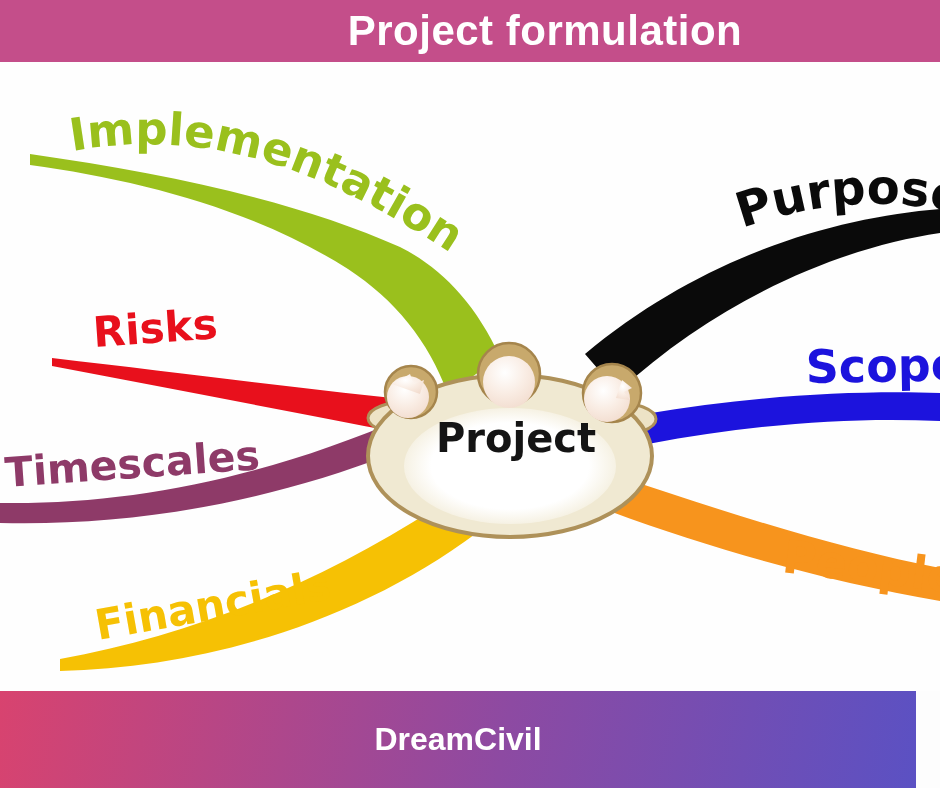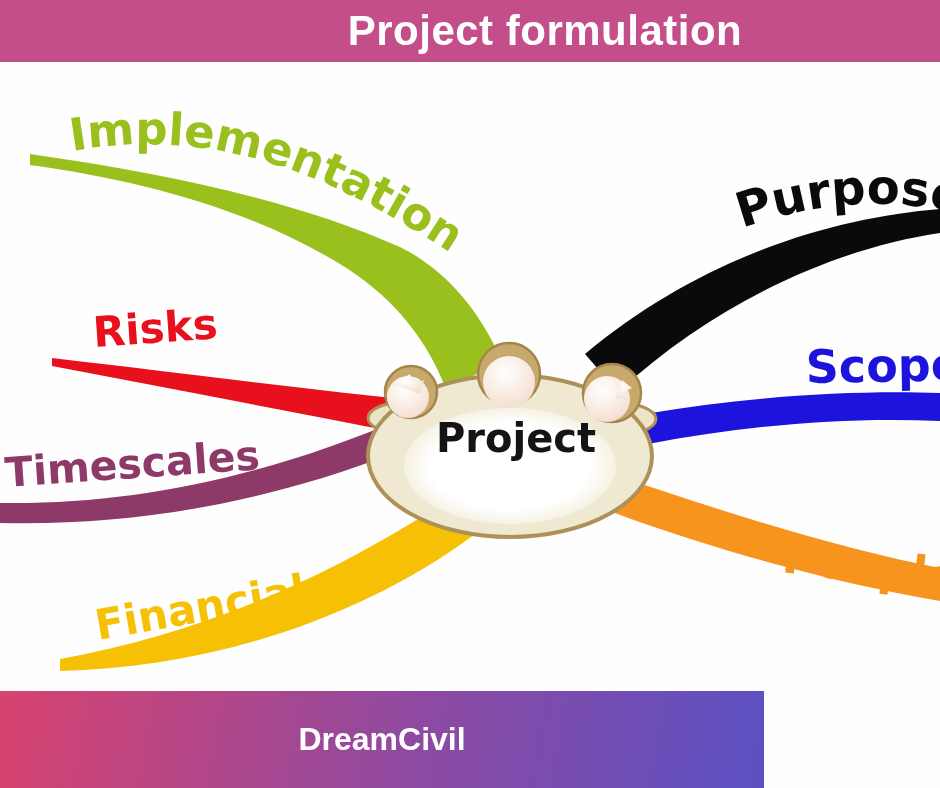--- a/index.html
+++ b/index.html
@@ -20,21 +20,21 @@
     position:absolute;top:62px;left:0;width:940px;height:629px;background:#fefefe;
   }
   .canvas svg{display:block;}
   .branch-label{
     font-family:"DejaVu Sans",sans-serif;font-weight:bold;
   }
   .center-label{
     font-family:"DejaVu Sans",sans-serif;font-weight:bold;
   }
   .footer{
-    position:absolute;left:0;top:691px;width:764px;height:97px;
+    position:absolute;left:0;top:691px;width:916px;height:97px;
     background:linear-gradient(100deg,#d8436f 0%,#8d4aa2 55%,#5b51c3 100%);
     display:flex;align-items:center;justify-content:center;
   }
   .footer .brand{
     font-size:32px;font-weight:bold;font-family:"Liberation Sans",sans-serif;
   }
 </style>
 </head>
 <body>
 

